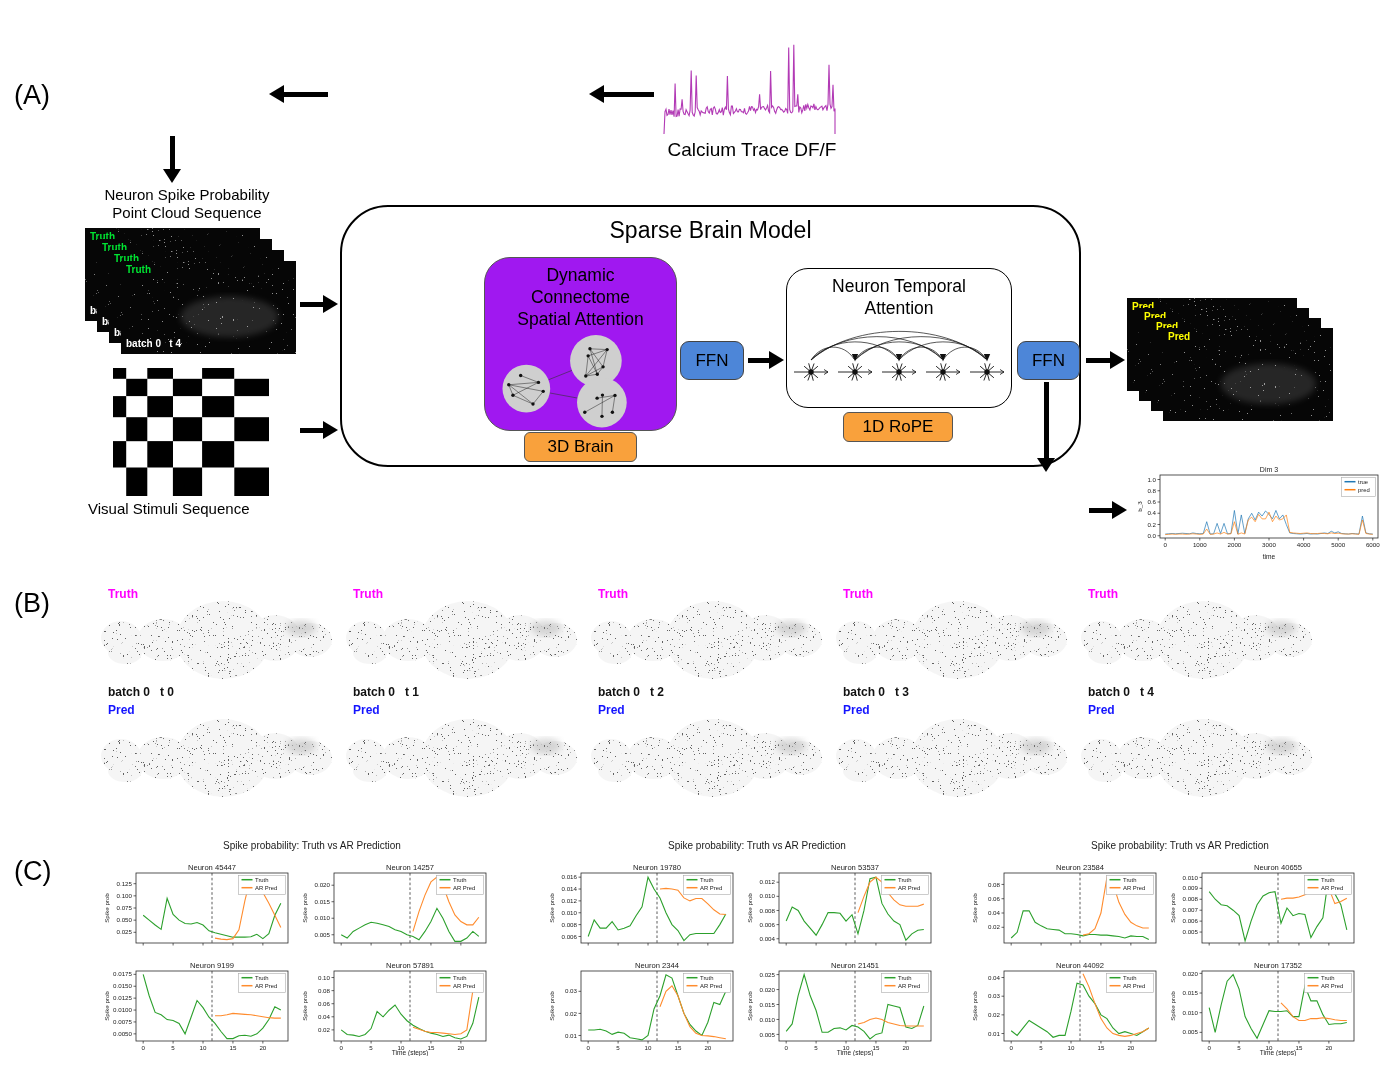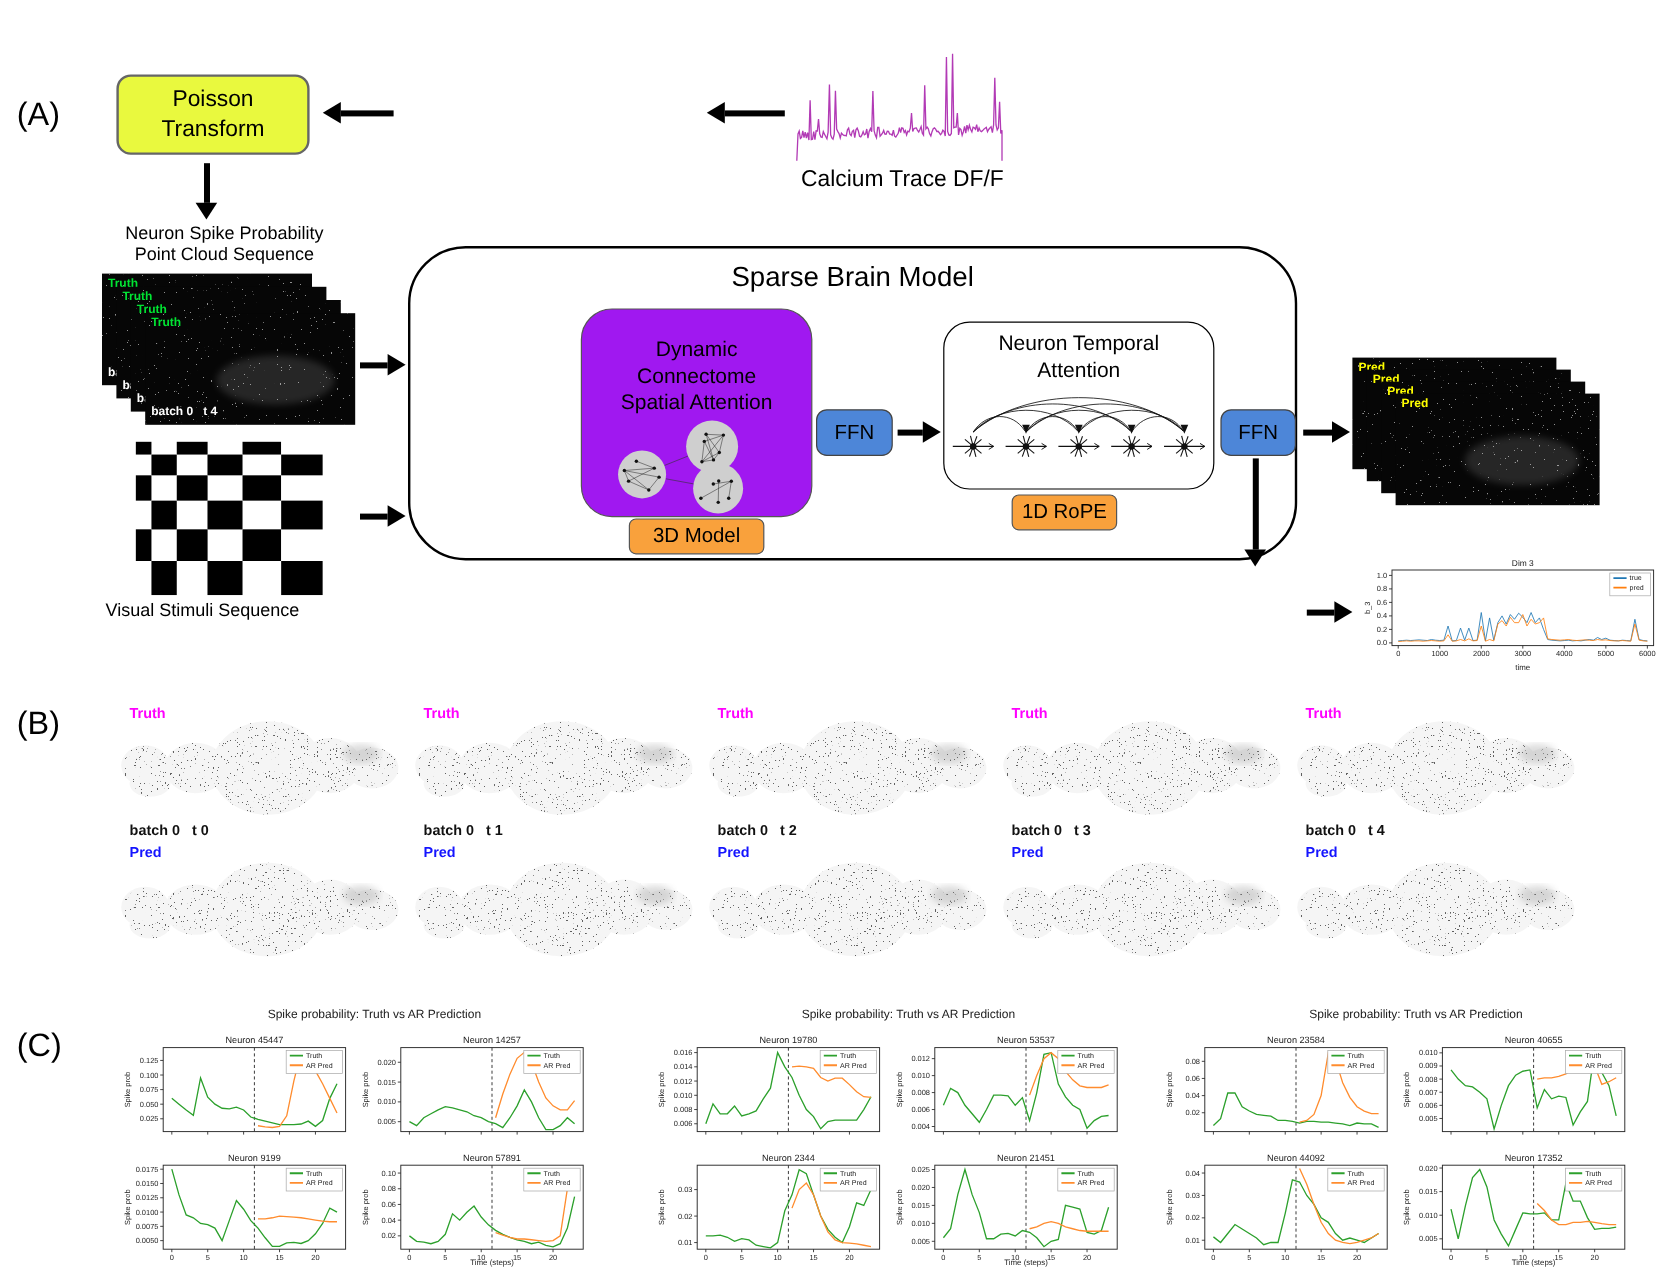--- a/index.html
+++ b/index.html
@@ -12,26 +12,26 @@
 
   .poisson{left:97px;top:62px;width:161px;height:67px;background:#e9f93e;border:2px solid #666;
            border-radius:12px;font-size:19px;line-height:1.3;}
   .cascade{left:337px;top:30px;width:248px;height:128px;background:#12919f;border:2px solid #8a8a8a;
            border-radius:30px;font-size:22px;line-height:1.35;}
   .sparse-box{left:340px;top:205px;width:741px;height:262px;border:2.5px solid #000;border-radius:48px;box-sizing:border-box;}
   .sparse-title{margin-top:10px;text-align:center;font-size:23px;}
   .tokenizer{left:347px;top:286px;width:132px;height:113px;background:#e9f93e;border:1.5px solid #555;
              border-radius:18px;font-size:17px;line-height:1.3;}
   .connectome{left:484px;top:257px;width:193px;height:174px;background:#a018f0;border:1.5px solid #555;
-              border-radius:26px;font-size:17.5px;line-height:1.25;flex-direction:column;justify-content:flex-start;padding-top:23px;}
+              border-radius:26px;font-size:17.5px;line-height:1.25;flex-direction:column;justify-content:flex-start;padding-top:7px;}
   .temporal{left:786px;top:268px;width:226px;height:140px;background:#fff;border:1.6px solid #000;
             border-radius:22px;font-size:17.5px;line-height:1.25;flex-direction:column;justify-content:flex-start;padding-top:7px;}
   .rope{background:#f9a13c;border:1.5px solid #555;border-radius:6px;font-size:17px;}
   #rope3d{left:524px;top:432px;width:113px;height:30px;}
-  #rope1d{left:843px;top:412px;width:88px;height:30px;}
+  #rope1d{left:843px;top:412px;width:110px;height:30px;}
   .ffn{background:#4d86d8;border:1.5px solid #444;border-radius:9px;font-size:17px;}
   #ffn1{left:680px;top:341px;width:64px;height:39px;}
   #ffn2{left:1017px;top:341px;width:63px;height:39px;}
   .peripheral{left:740px;top:478px;width:343px;height:67px;background:#cc1111;border-radius:14px;
               font-size:20px;line-height:1.3;color:#000;}
 
   .arrow-r{position:absolute;background:#000;height:5px;}
   .arrow-r::after{content:"";position:absolute;right:-15px;top:-7px;width:0;height:0;
     border-left:15px solid #000;border-top:9.5px solid transparent;border-bottom:9.5px solid transparent;}
   .arrow-l{position:absolute;background:#000;height:5px;}
@@ -87,22 +87,20 @@
         <feComposite in2="m" operator="in"></feComposite>
       </filter>
       <filter id="blurF">
           <feGaussianBlur stdDeviation="3"></feGaussianBlur>
         </filter>
     </defs>
   </svg>
 
   <div class="panel-label" style="left:14px;top:80px">(A)</div>
 
-  <div class="box poisson">Poisson
-Transform</div>
 
   <svg class="abs" id="calciumTrace" style="left:662px;top:12px" width="176" height="126" viewBox="0 0 176 126">
       <polyline points="2,122 3.0,99.6 4.0,97.3 5.0,103.4 6.0,102.5 7.0,97.1 8.0,102.6 9.0,98.1 10.0,103.0 11.0,98.6 12.1,104.7 13.1,71.6 14.1,104.4 15.1,104.1 16.1,97.6 17.1,104.3 18.1,97.0 19.1,97.2 20.1,87.2 21.1,99.5 22.1,102.2 23.1,102.5 24.1,97.7 25.1,99.8 26.1,101.8 27.1,103.6 28.1,98.1 29.2,58.4 30.2,100.3 31.2,102.9 32.2,104.0 33.2,99.8 34.2,63.6 35.2,95.6 36.2,97.7 37.2,99.3 38.2,102.9 39.2,98.9 40.2,100.0 41.2,100.8 42.2,100.9 43.2,101.2 44.2,96.2 45.2,94.8 46.3,99.8 47.3,101.0 48.3,97.4 49.3,96.6 50.3,102.8 51.3,96.2 52.3,94.8 53.3,97.1 54.3,101.5 55.3,102.0 56.3,100.4 57.3,97.7 58.3,100.4 59.3,99.8 60.3,95.5 61.3,103.2 62.3,97.5 63.4,95.1 64.4,97.8 65.4,63.9 66.4,96.8 67.4,100.6 68.4,102.8 69.4,94.1 70.4,94.1 71.4,101.5 72.4,100.3 73.4,99.0 74.4,96.7 75.4,99.8 76.4,99.9 77.4,97.3 78.4,97.5 79.4,99.8 80.5,99.8 81.5,100.7 82.5,96.4 83.5,101.5 84.5,102.2 85.5,100.7 86.5,99.1 87.5,94.3 88.5,98.5 89.5,94.6 90.5,94.9 91.5,98.3 92.5,96.8 93.5,100.5 94.5,97.4 95.5,97.9 96.6,94.7 97.6,82.2 98.6,97.6 99.6,95.3 100.6,94.8 101.6,94.6 102.6,96.7 103.6,98.0 104.6,95.9 105.6,93.5 106.6,99.0 107.6,100.6 108.6,59.1 109.6,95.3 110.6,93.9 111.6,95.4 112.6,99.3 113.7,101.3 114.7,97.7 115.7,95.2 116.7,94.6 117.7,95.6 118.7,97.6 119.7,97.4 120.7,98.6 121.7,100.2 122.7,99.1 123.7,96.5 124.7,97.5 125.7,101.4 126.7,35.6 127.7,97.5 128.7,100.4 129.7,100.8 130.8,99.2 131.8,32.7 132.8,94.4 133.8,94.0 134.8,93.9 135.8,82.3 136.8,100.5 137.8,95.0 138.8,96.0 139.8,100.8 140.8,97.9 141.8,93.4 142.8,99.0 143.8,92.3 144.8,96.2 145.8,92.4 146.8,95.7 147.9,97.9 148.9,94.0 149.9,94.5 150.9,95.7 151.9,91.8 152.9,97.8 153.9,94.6 154.9,97.1 155.9,97.7 156.9,96.8 157.9,95.6 158.9,94.9 159.9,94.2 160.9,97.8 161.9,95.9 162.9,94.6 163.9,93.6 165.0,98.6 166.0,92.1 167.0,52.8 168.0,92.1 169.0,96.3 170.0,94.5 171.0,72.8 172.0,99.2 173.0,96.6 173,122" fill="none" stroke="#b23ab5" stroke-width="1.1"></polyline>
     </svg>
   <div class="cap" style="left:656px;top:139px;width:192px;font-size:19px">Calcium Trace DF/F</div>
 
   <div class="arrow-l" style="left:284px;top:92px;width:44px"></div>
   <div class="arrow-l" style="left:604px;top:92px;width:50px"></div>
   <div class="arrow-d" style="left:170px;top:136px;height:33px"></div>
 
@@ -230,21 +228,21 @@
         <line x1="113.2" y1="67.6" x2="131.2" y2="64.8" stroke="#222" stroke-width="0.5"></line>
         <circle cx="128.6" cy="81.8" r="1.7" fill="#111"></circle>
         <circle cx="118.1" cy="85.9" r="1.7" fill="#111"></circle>
         <circle cx="100.8" cy="81.8" r="1.7" fill="#111"></circle>
         <circle cx="113.2" cy="67.6" r="1.7" fill="#111"></circle>
         <circle cx="118.6" cy="64.5" r="1.7" fill="#111"></circle>
         <circle cx="131.2" cy="64.8" r="1.7" fill="#111"></circle>
       </svg>
   </div>
 
-  <div class="box rope" id="rope3d">3D Model</div>
+  <div class="box rope" id="rope3d">3D Brain</div>
   <div class="box ffn" id="ffn1">FFN</div>
   <div class="arrow-r" style="left:748px;top:358px;width:21px"></div>
 
   <div class="box temporal">
     <div style="white-space:pre-line">Neuron Temporal
 Attention</div>
     <svg id="temporalGraph" width="212" height="76" viewBox="0 0 212 76">
         <path d="M 18 40 C 29 23, 51 23, 61 39" fill="none" stroke="#111" stroke-width="0.7"></path>
         <path d="M 18 40 C 40 16, 84 16, 105 39" fill="none" stroke="#111" stroke-width="0.7"></path>
         <path d="M 18 40 C 51 9, 117 9, 149 39" fill="none" stroke="#111" stroke-width="0.7"></path>

